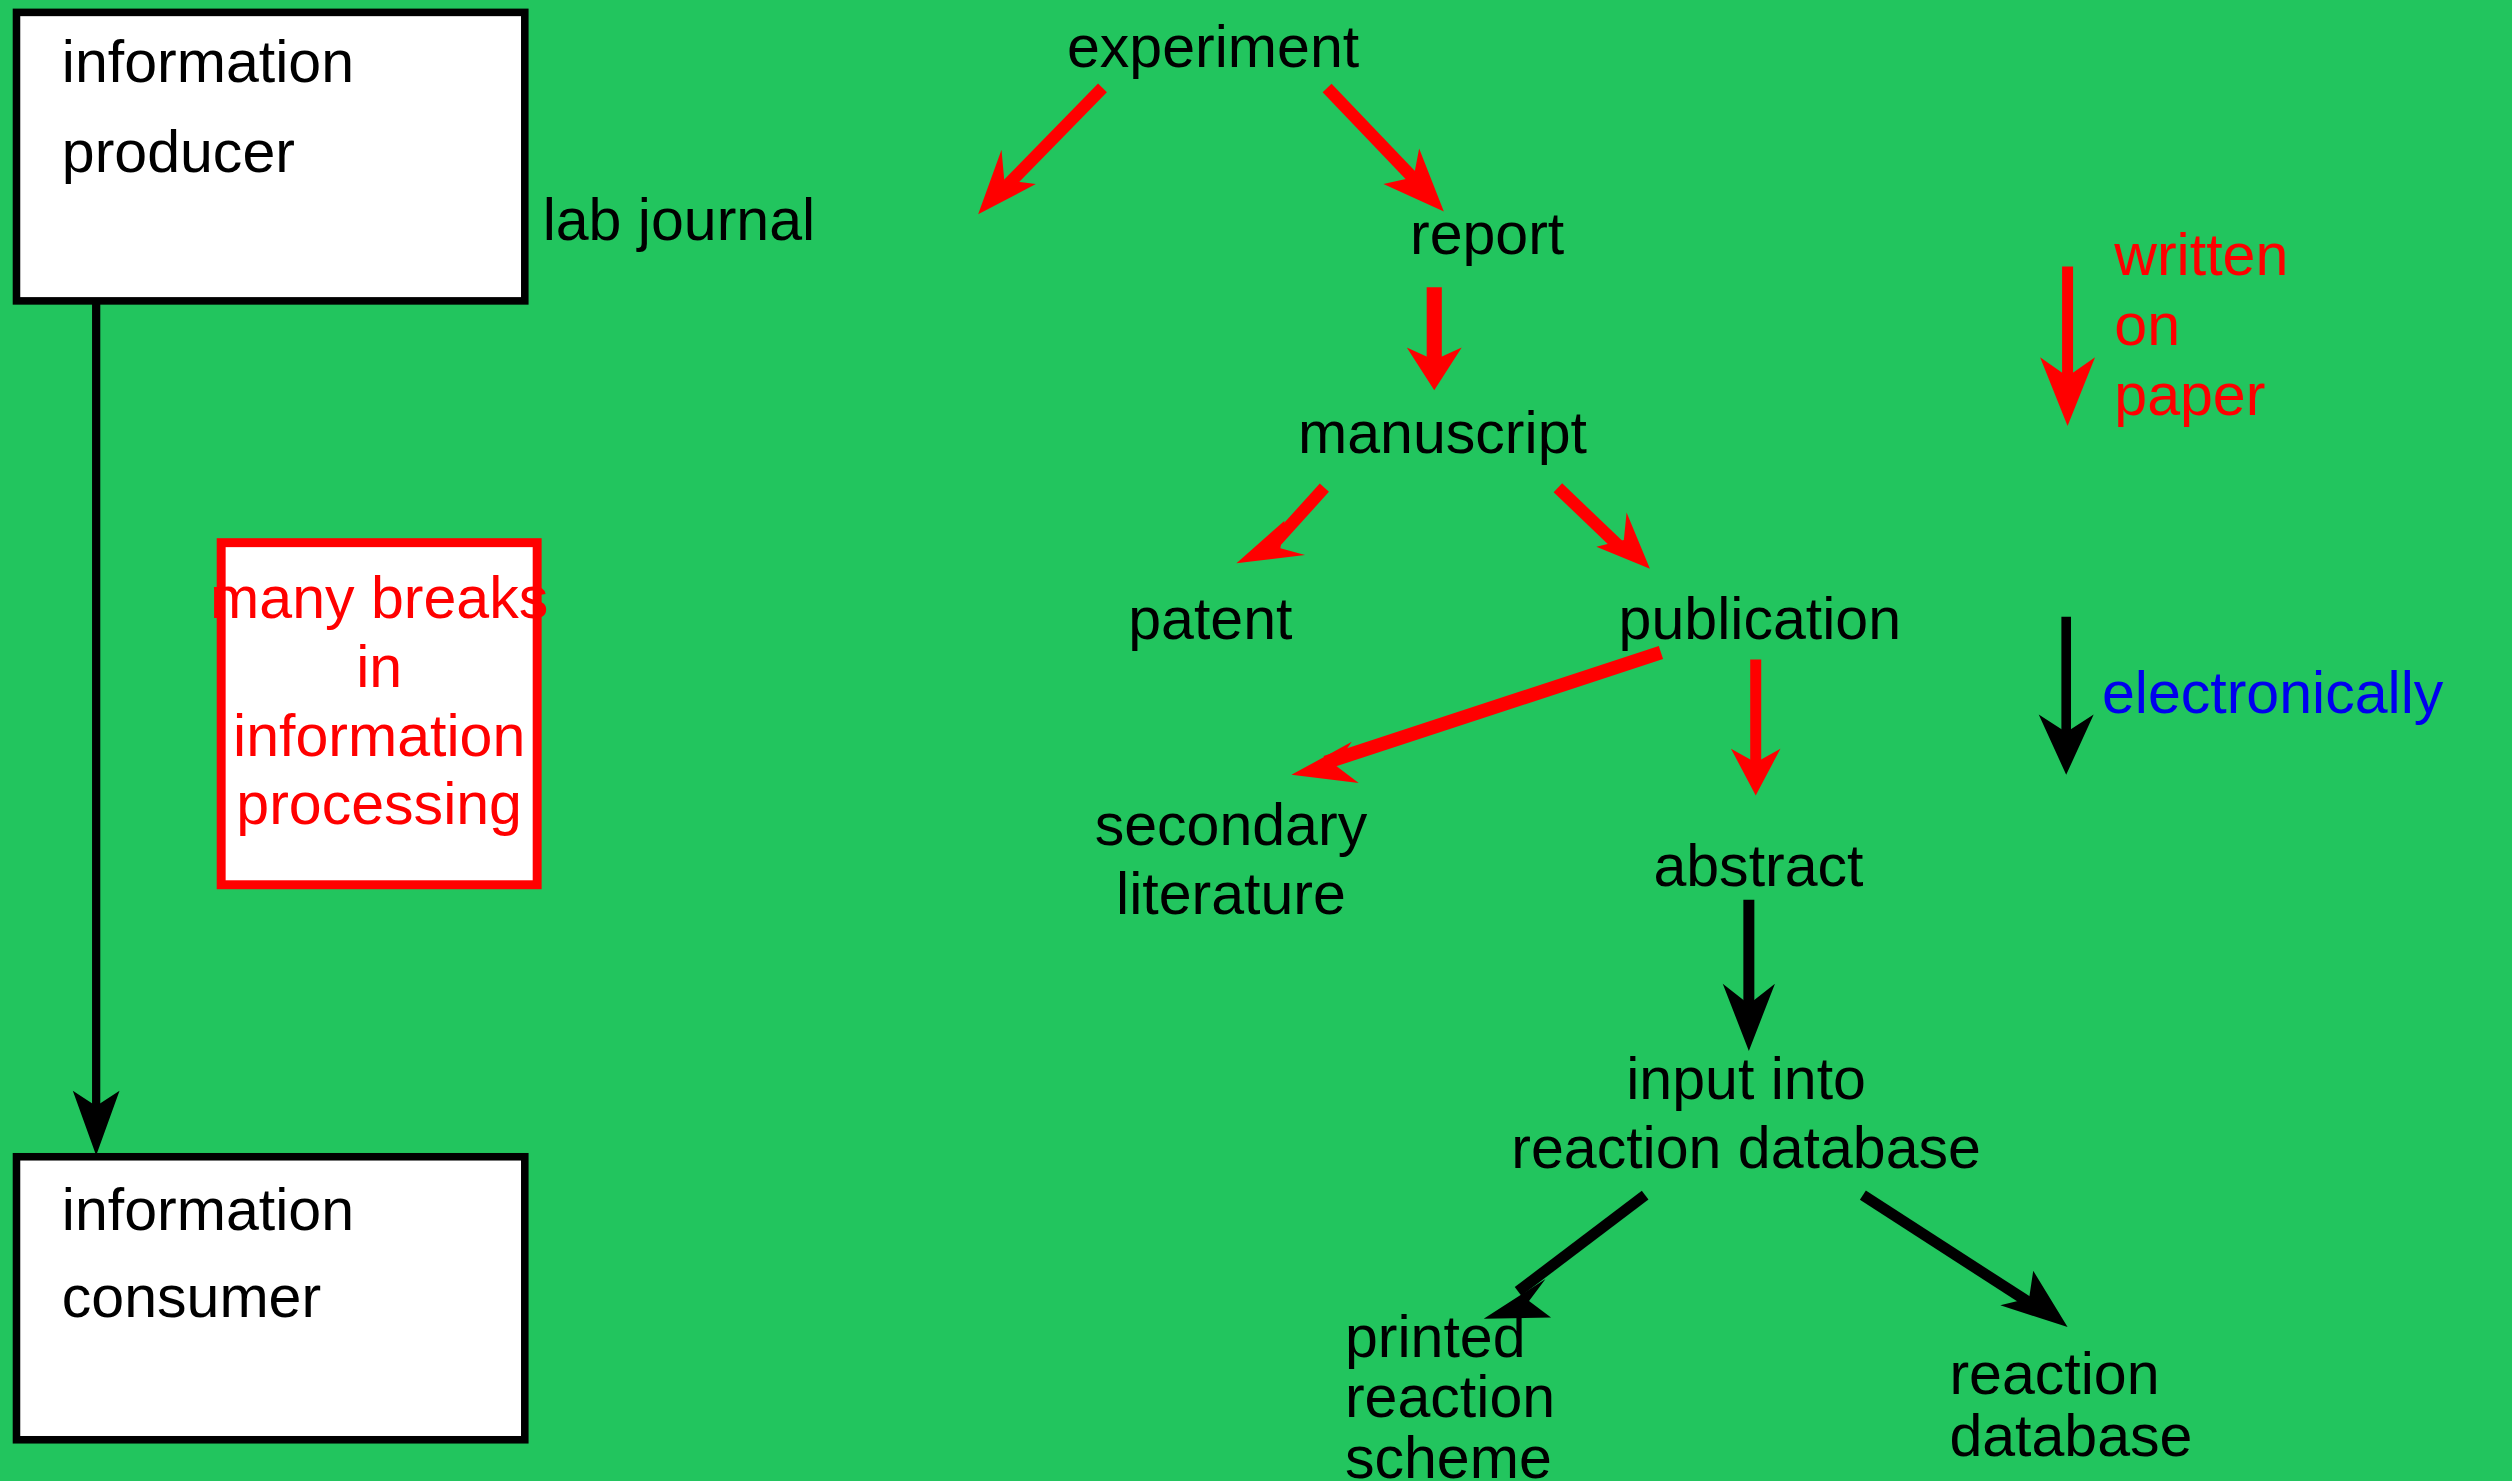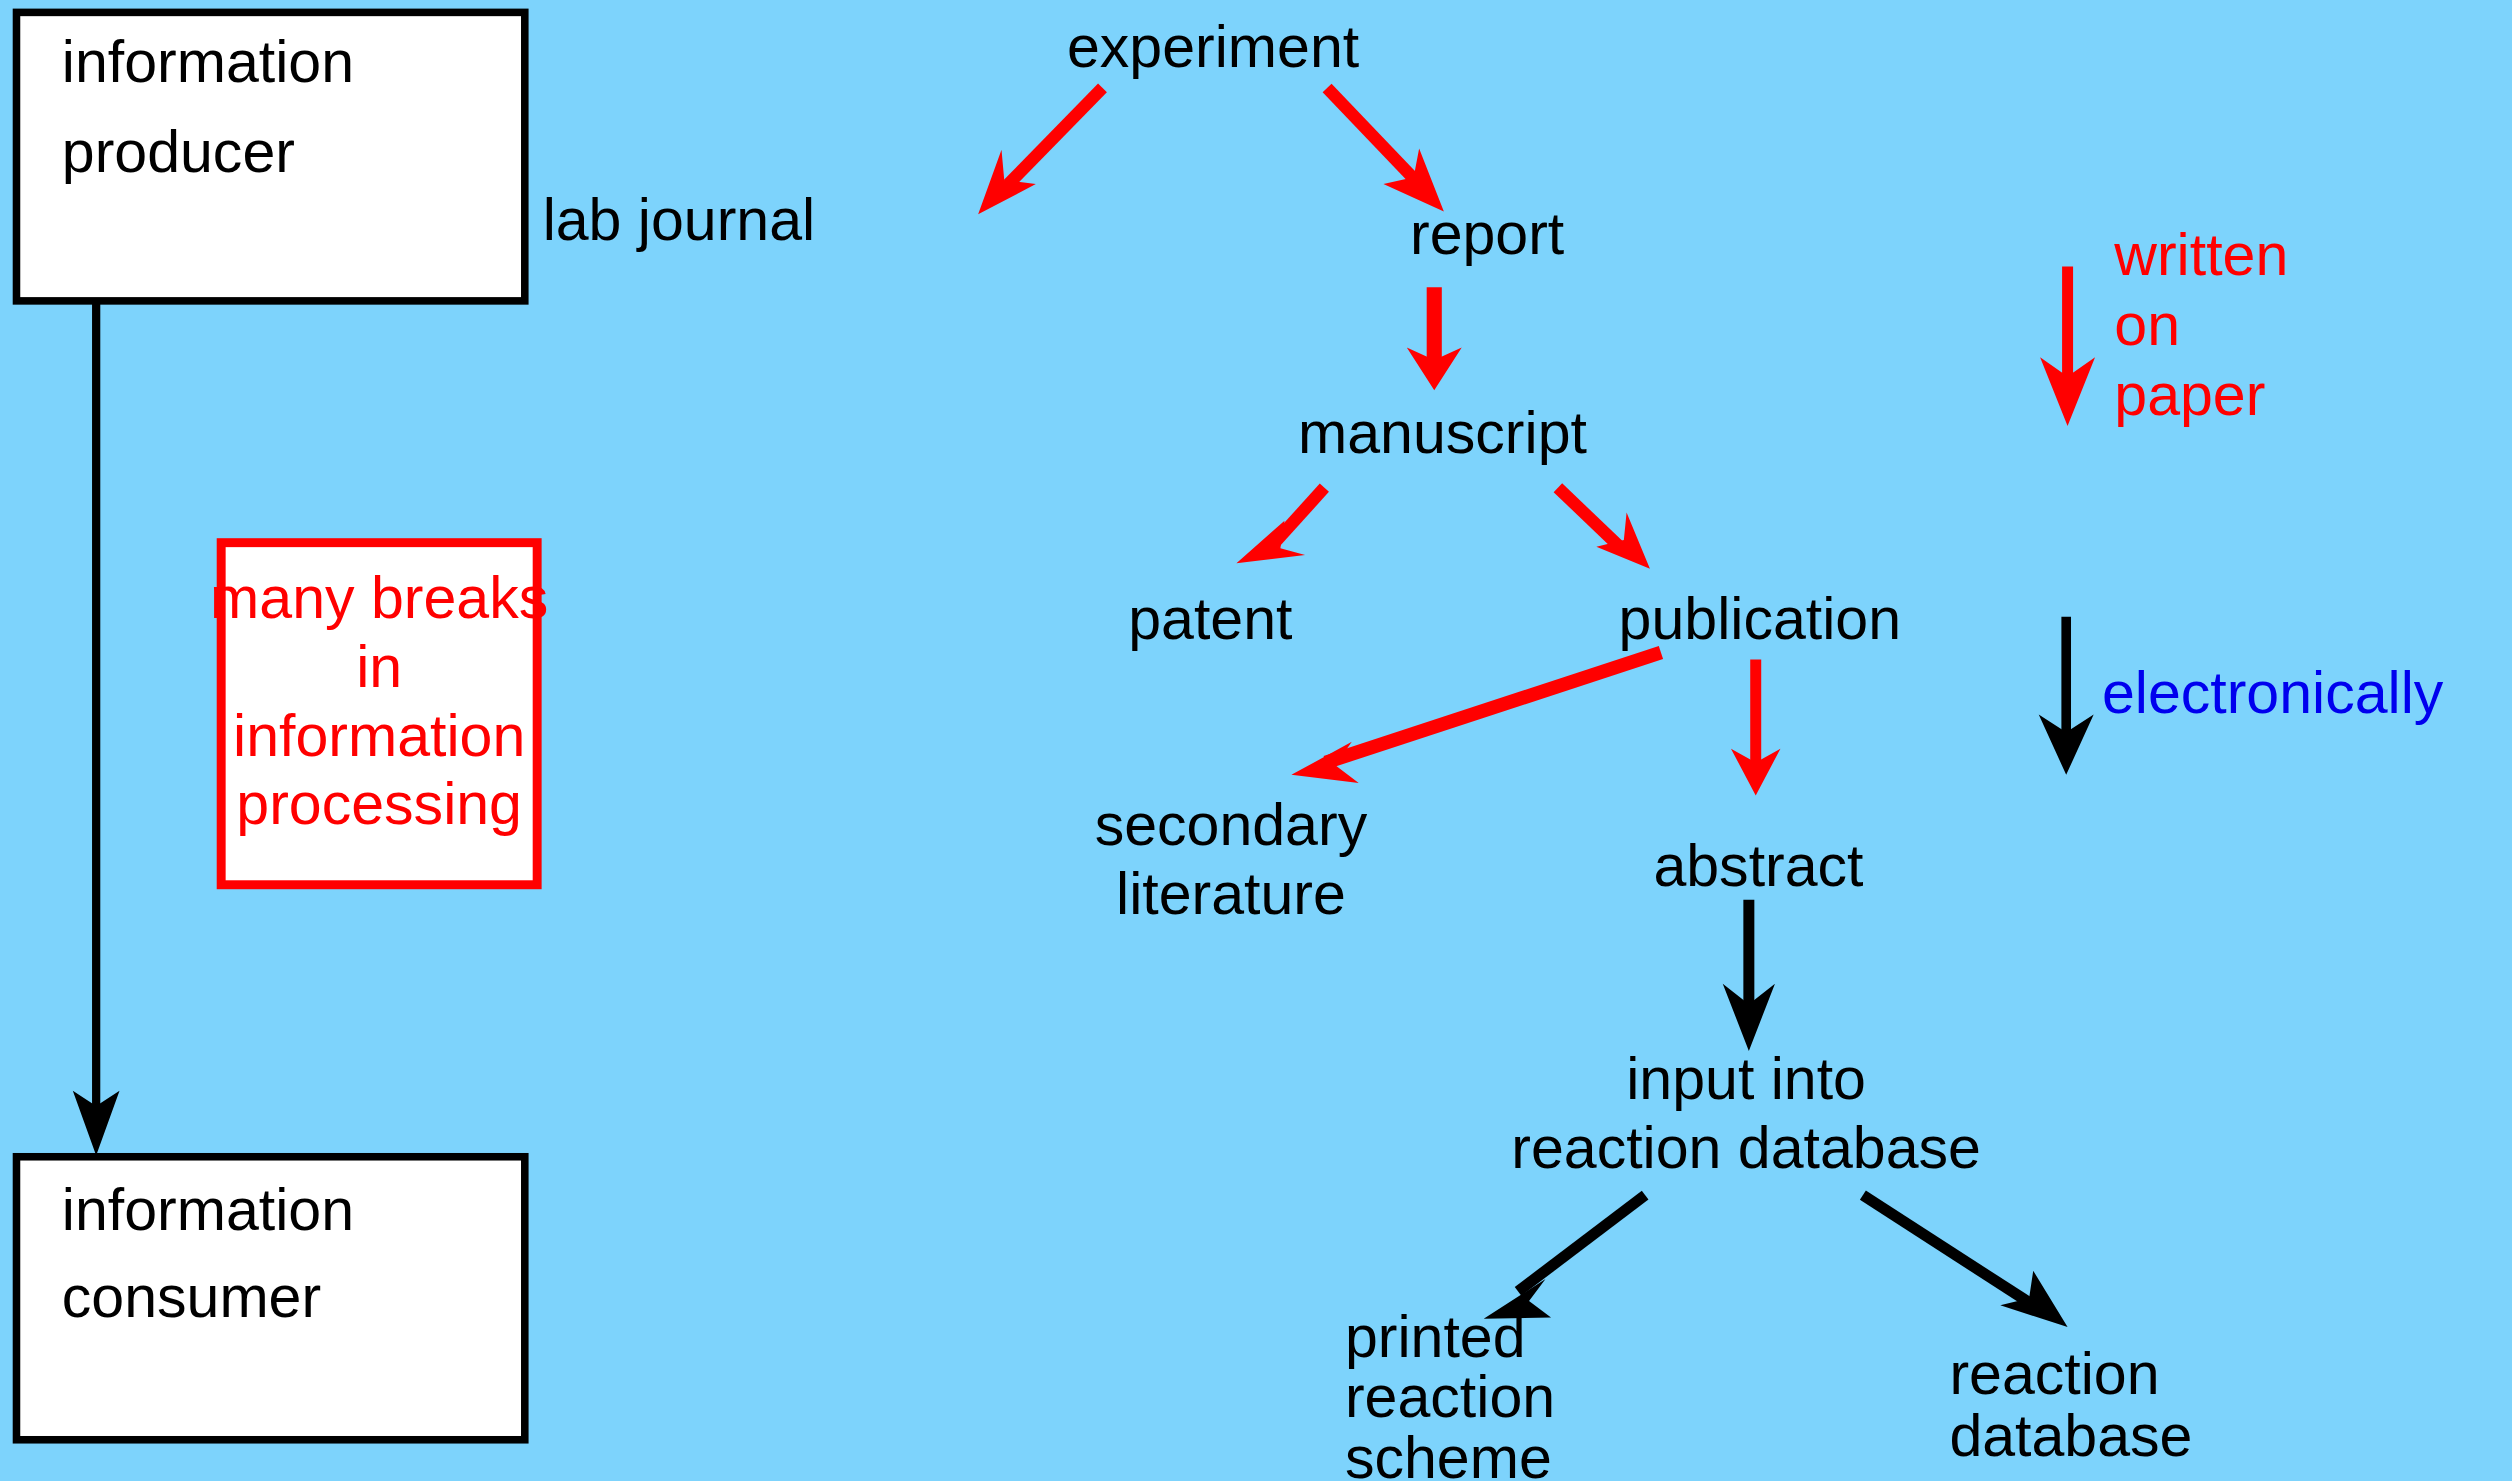--- a/index.html
+++ b/index.html
@@ -10,21 +10,21 @@
   body {
     width: 2512px;
     height: 1481px;
     font-family: "Liberation Sans", sans-serif;
     overflow: hidden;
   }
   #diagram-root {
     position: relative;
     width: 2512px;
     height: 1481px;
-    background: #7dd3fc;
+    background: #22c55e;
   }
   svg.canvas {
     position: absolute;
     top: 0;
     left: 0;
     width: 2512px;
     height: 1481px;
     display: block;
   }
   .node-text {

